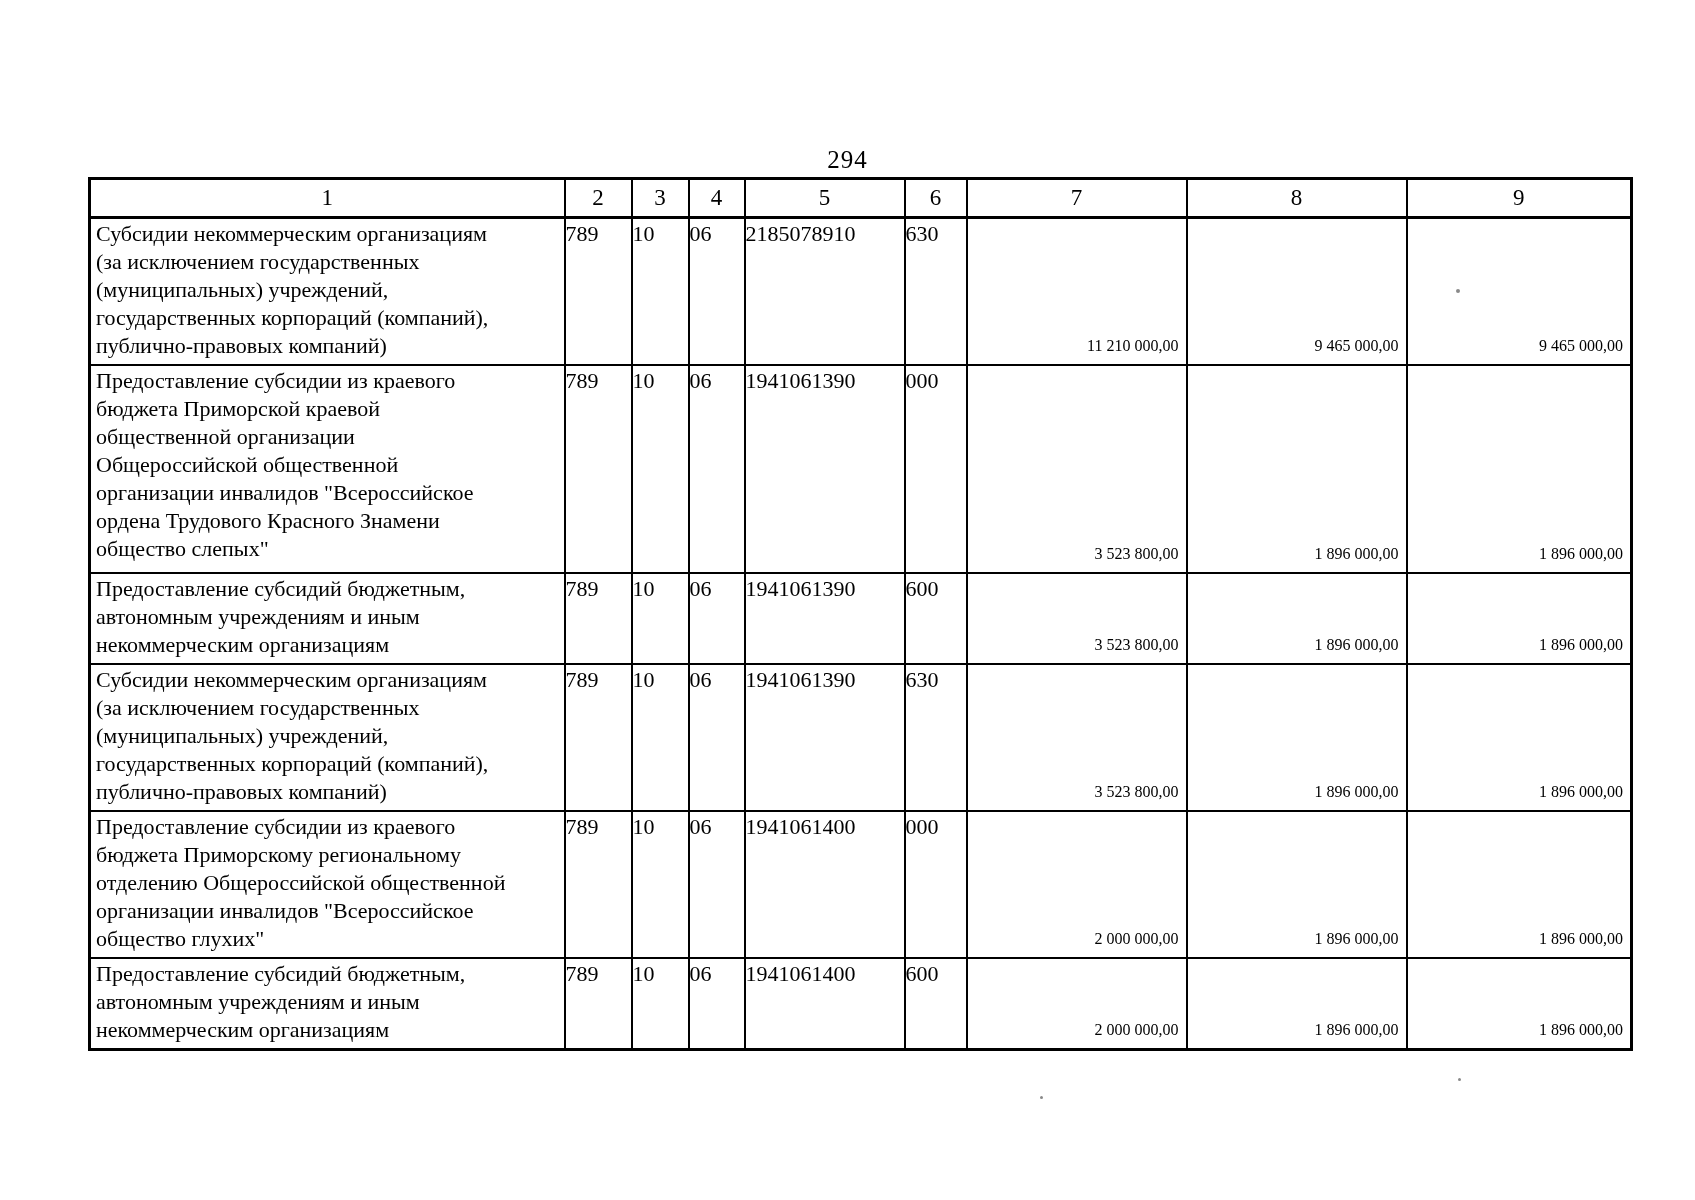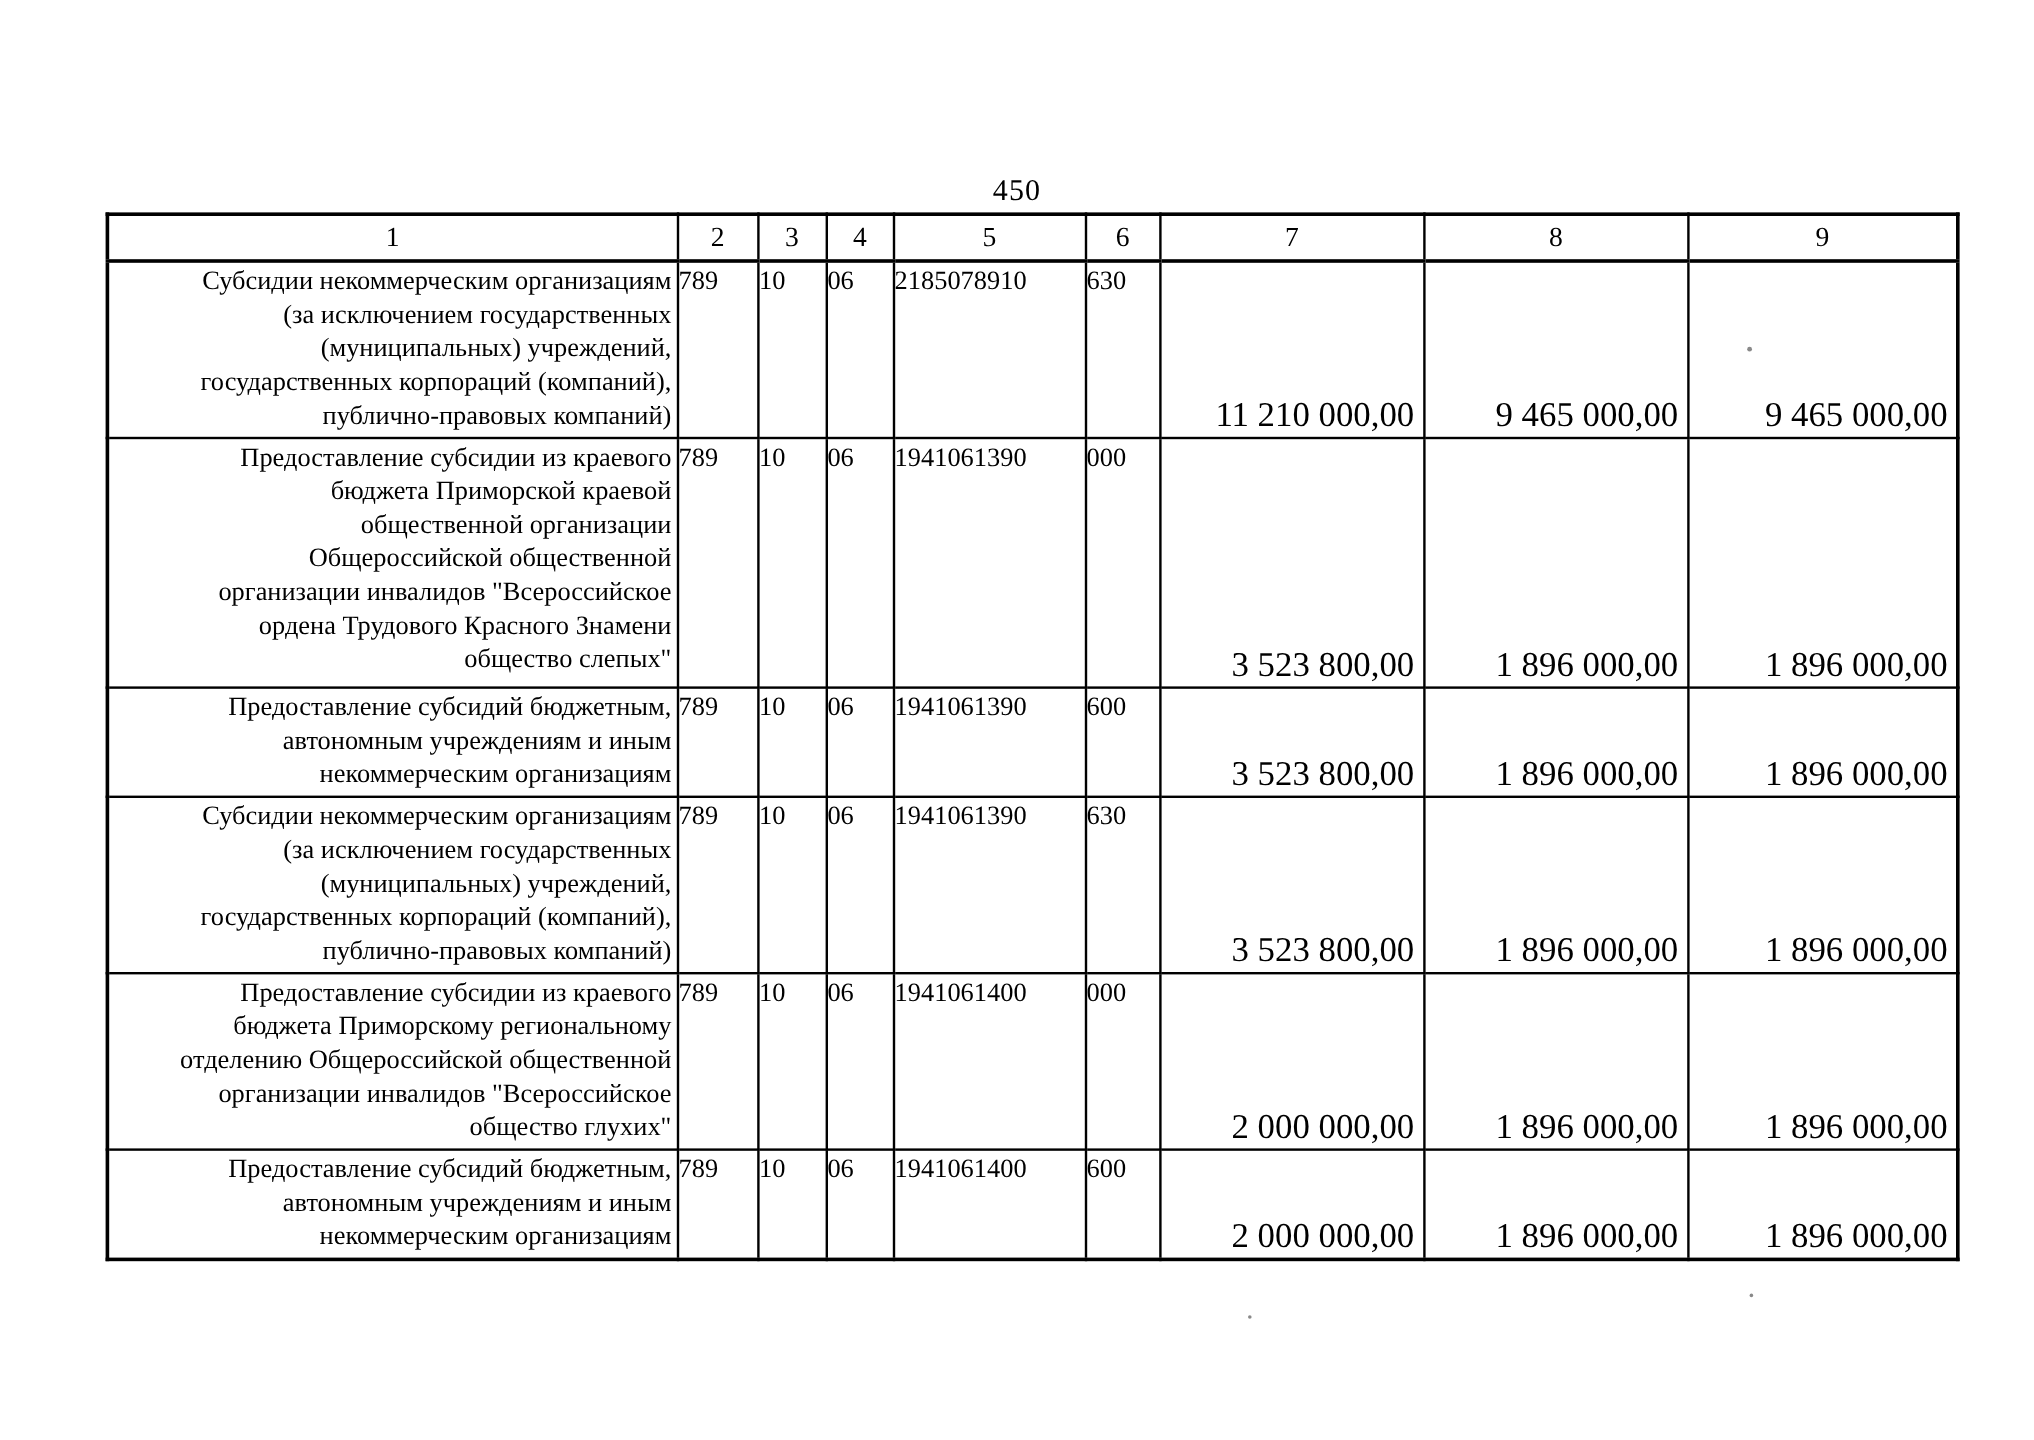--- a/index.html
+++ b/index.html
@@ -43,34 +43,34 @@
   .budget-table thead th {
     height: 34px;
     font-size: 23px;
     text-align: center;
     vertical-align: middle;
     border-bottom: 3px solid #000000;
   }
   td.name {
     font-size: 22px;
     line-height: 28px;
-    text-align: right;
+    text-align: left;
     vertical-align: top;
     padding: 1px 4px 4px 5px;
     white-space: pre-line;
     margin-left: 48px;
   }
   td.code {
     font-size: 22px;
     line-height: 28px;
     vertical-align: top;
     padding: 1px 0 0 0;
   }
   td.amount {
-    font-size: 29px;
+    font-size: 16px;
     line-height: 26px;
     text-align: right;
     vertical-align: bottom;
     padding: 0 7px 5px 0;
     white-space: nowrap;
     margin-left: 23px;
   }
   .speckle {
     position: absolute;
     background: #4a4a4a;
@@ -79,21 +79,21 @@
   }
   .sp1 { left: 1456px; top: 289px;  width: 4px; height: 4px; }
   .sp2 { left: 1040px; top: 1096px; width: 3px; height: 3px; }
   .sp3 { left: 1458px; top: 1078px; width: 3px; height: 3px; }
 </style>
 </head>
 <body>
 
 <div class="page">
 
-  <div class="page-number">450</div>
+  <div class="page-number">294</div>
 
   <table class="budget-table">
     <colgroup>
       <col style="width:475px">
       <col style="width:67px">
       <col style="width:57px">
       <col style="width:56px">
       <col style="width:160px">
       <col style="width:62px">
       <col style="width:220px">

